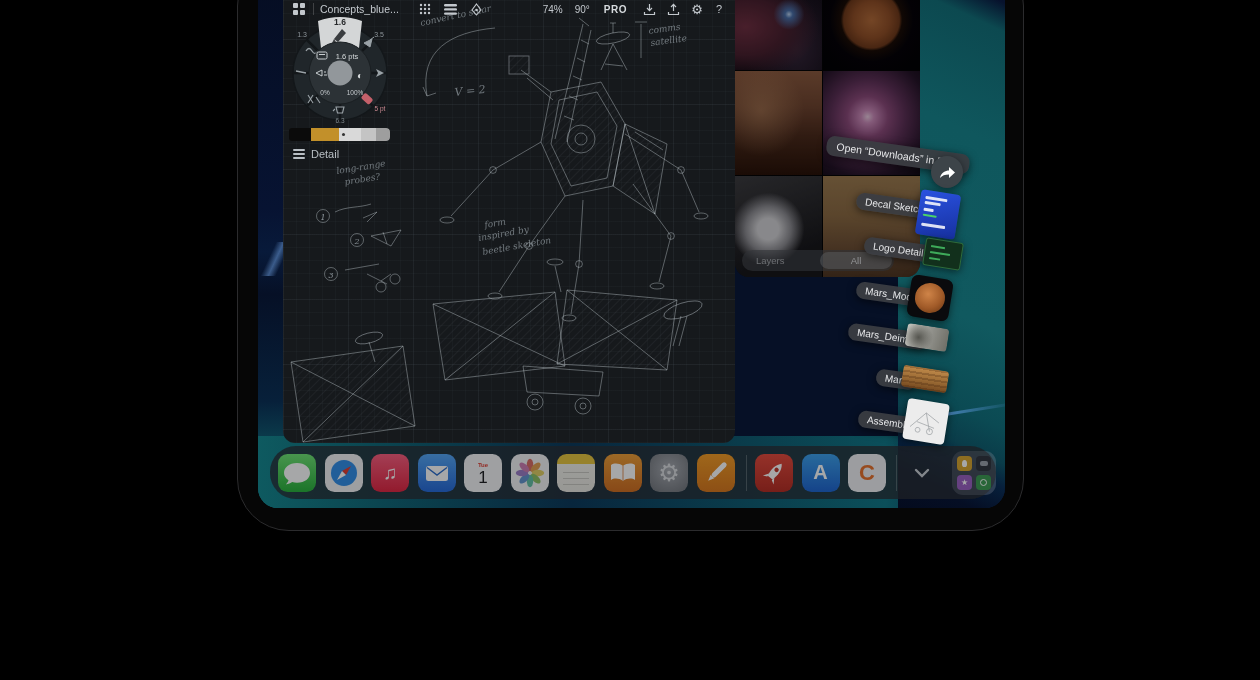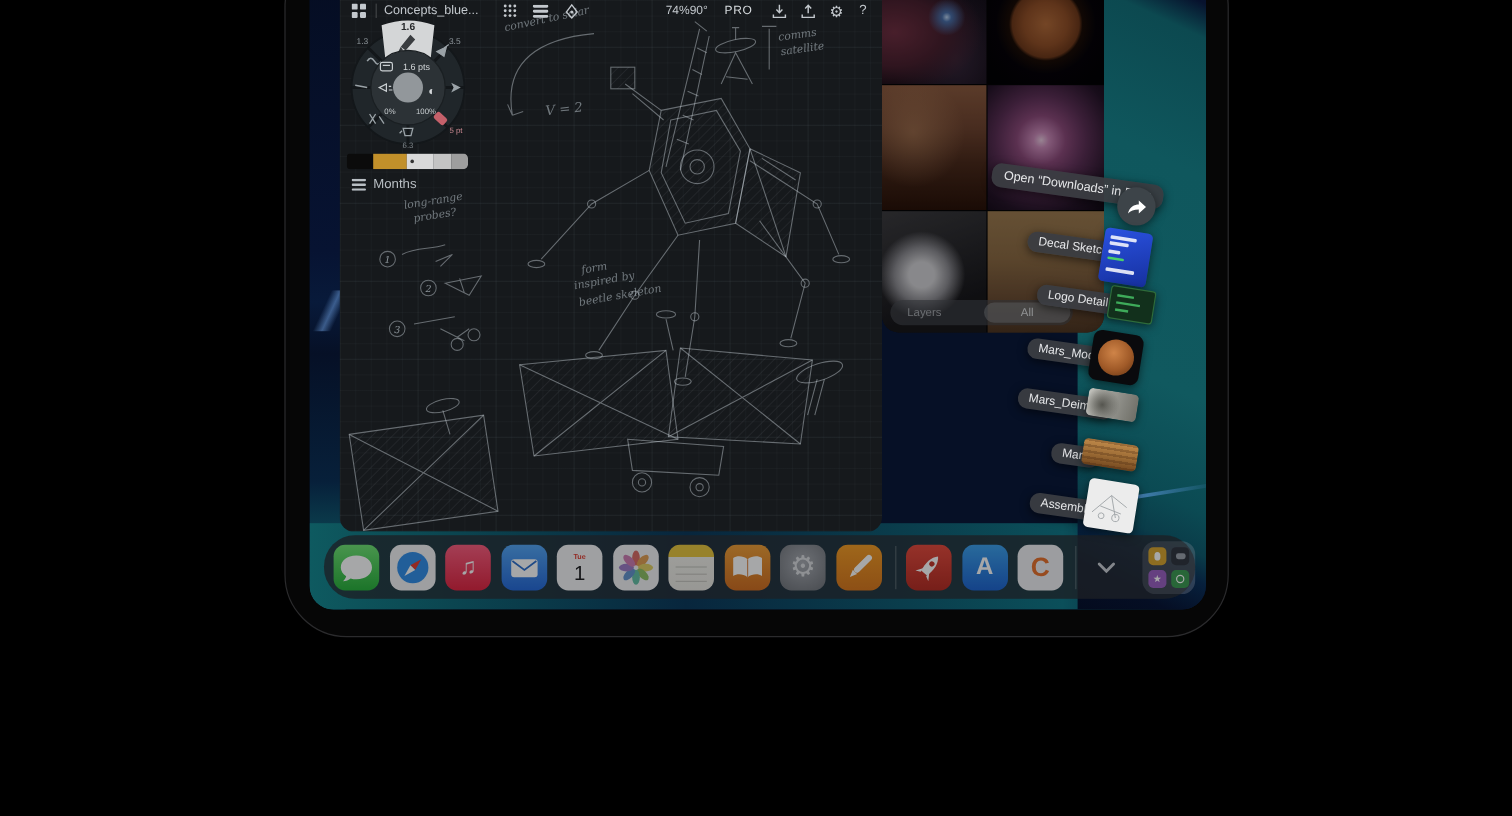--- a/index.html
+++ b/index.html
@@ -28,21 +28,21 @@
       linear-gradient(rgba(150,175,185,.05) 1px,transparent 1px),
       linear-gradient(90deg,rgba(150,175,185,.05) 1px,transparent 1px),
       linear-gradient(rgba(150,175,185,.035) 1px,transparent 1px),
       linear-gradient(90deg,rgba(150,175,185,.035) 1px,transparent 1px);
     background-size:65px 65px,65px 65px,13px 13px,13px 13px;}
   .cbar{position:absolute;left:0;top:24px;width:100%;height:22px;display:flex;align-items:center;color:#c3c8cd;}
   .cbar .ttl{font-size:10.5px;color:#c3c8cd;}
   .ibtn{display:flex;align-items:center;justify-content:center;}
   .sep{width:1px;height:12px;background:rgba(255,255,255,.18);}
   .rlab{font-size:10px;color:#c3c8cd;}
-  .pro{font-size:10px;font-weight:400;letter-spacing:.5px;color:#d6dadd;}
+  .pro{font-size:10px;font-weight:700;letter-spacing:.5px;color:#d6dadd;}
   
   .swatchbar{position:absolute;left:6px;top:154px;width:101px;height:13px;display:flex;border-radius:3px;overflow:hidden;}
   .swatchbar .s1{width:22px;background:#0b0b0b;}
   .swatchbar .s2{width:28px;background:#c2902a;}
   .swatchbar .s3{width:22px;background:#d9d9d9;position:relative;}
   .swatchbar .s3 i{position:absolute;left:3px;top:5px;width:3px;height:3px;border-radius:50%;background:#333;}
   .swatchbar .s4{width:15px;background:#c4c4c4;}
   .swatchbar .s5{width:14px;background:#9e9e9e;border-radius:0 4px 4px 0;}
   .layersbtn{position:absolute;left:10px;top:174px;display:flex;align-items:center;gap:6px;color:#b9bfc4;font-size:11px;}
   
@@ -253,21 +253,21 @@
             </svg>
         </div>
         <div class="ibtn" style="margin-left:10px;width:16px;">
           <svg width="13" height="13">
               <path d="M6.5,1 L11,7 L6.5,12 L2,7 Z" fill="none" stroke="#c3c8cd" stroke-width="1.1"></path>
               <circle cx="6.5" cy="7" r="1.3" fill="#c3c8cd"></circle>
             </svg>
         </div>
         <div style="flex:1;"></div>
         <div class="rlab">74%</div>
-        <div class="rlab" style="">90°</div>
+        <div class="rlab" style="margin-left:12px;">90°</div>
         <div class="pro" style="margin-left:14px;">PRO</div>
         <div class="ibtn" style="margin-left:14px;width:16px;">
           <svg width="13" height="13">
               <path d="M6.5,1 L6.5,7 M4,5 L6.5,7.6 L9,5 M1.5,9 L1.5,11.5 L11.5,11.5 L11.5,9" stroke="#c3c8cd" stroke-width="1.2" fill="none"></path>
             </svg>
         </div>
         <div class="ibtn" style="margin-left:8px;width:16px;">
           <svg width="13" height="13">
               <path d="M6.5,8 L6.5,1.6 M4,4 L6.5,1.4 L9,4 M1.5,9 L1.5,11.5 L11.5,11.5 L11.5,9" stroke="#c3c8cd" stroke-width="1.2" fill="none"></path>
             </svg>
@@ -326,21 +326,21 @@
       </div>
 
       <div class="layersbtn">
         <svg width="12" height="10">
             <g fill="#b9bfc4">
               <rect y="0" width="12" height="2" rx="1"></rect>
               <rect y="4" width="12" height="2" rx="1"></rect>
               <rect y="8" width="12" height="2" rx="1"></rect>
             </g>
           </svg>
-        <span>Months</span>
+        <span>Detail</span>
       </div>
     </div>
 
     <div class="photos">
       <div class="pgrid">
         <div class="ph ph-neb1"></div>
         <div class="ph ph-mars"></div>
         <div class="ph ph-land"></div>
         <div class="ph ph-neb2"></div>
         <div class="ph ph-voy"></div>

